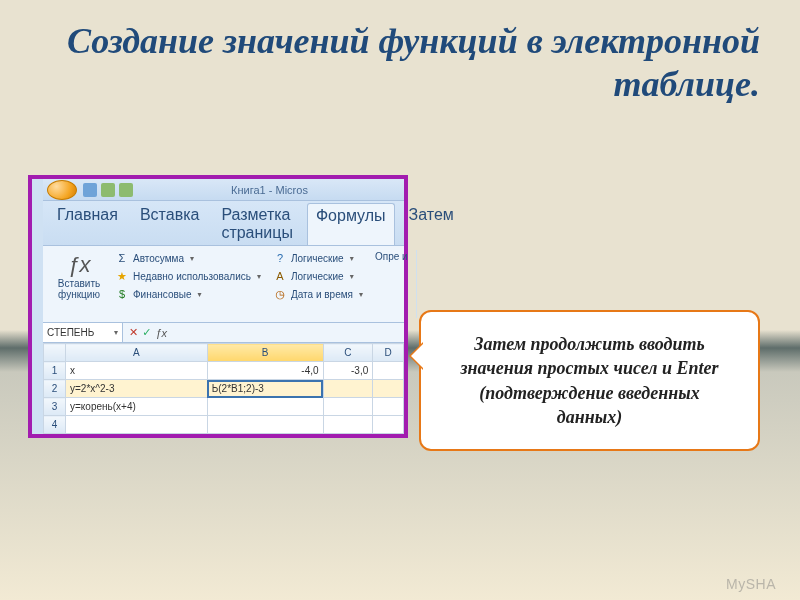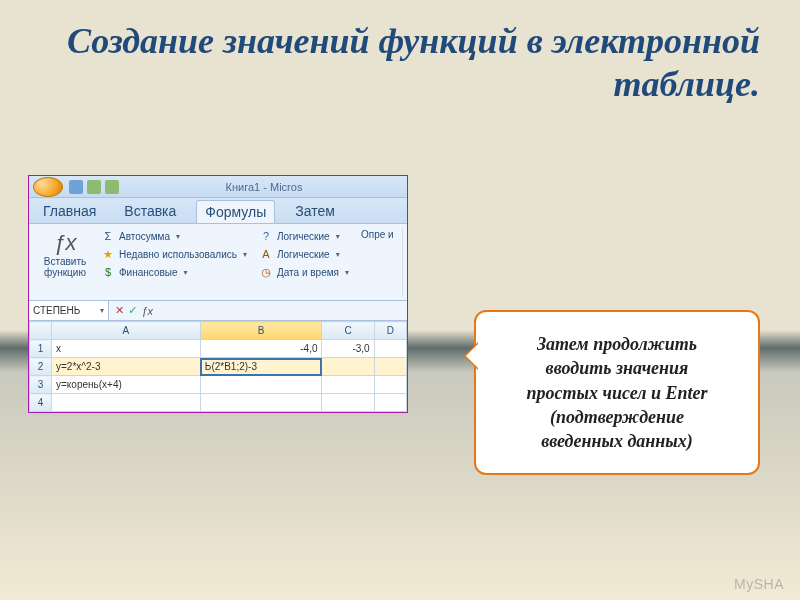--- a/index.html
+++ b/index.html
@@ -17,45 +17,46 @@
     font-style: italic;
     color: #204a7a;
     padding: 20px 40px 10px;
     line-height: 1.2;
   }
   .excel-window {
     position: absolute;
     left: 28px; top: 175px;
     width: 380px;
     background: #cfe1f3;
-    border: 1px solid #a21caf;
+    border: 4px solid #a21caf;
     font-family: Tahoma, Arial, sans-serif;
     font-size: 11px;
     color: #333;
+    padding-left: 11px;
   }
   .titlebar {
     display: flex; align-items: center;
     background: linear-gradient(#d9e7f7,#c6dbf1);
     height: 22px; padding: 0 4px;
     gap: 6px;
     border-bottom: 1px solid #a9c1de;
   }
   .office-btn {
     width: 30px; height: 20px;
     background: radial-gradient(circle at 30% 30%, #ffdca0, #f5a623 60%, #d17a00);
     border-radius: 50%;
     border: 1px solid #c77c00;
   }
   .qat { display:flex; gap:4px; align-items:center; }
   .qat .qicon { width:14px; height:14px; background:#6fa3d8; border-radius:2px; }
   .win-title { flex:1; text-align:center; color:#4a6b93; font-size:11px; }
   .ribbon-tabs {
-    display:flex; gap:12px; padding:2px 6px 0;
+    display:flex; gap:6px; padding:2px 6px 0;
     background: linear-gradient(#d6e6f7,#c9ddf2);
-    font-size:14px;
+    font-size:16px;
   }
   .ribbon-tabs .tab {
     padding:3px 8px;
     color:#2a4e7a;
     border-radius:3px 3px 0 0;
     cursor:pointer;
   }
   .ribbon-tabs .tab.active {
     background:#eef5fc;
     border:1px solid #a9c1de;
@@ -136,21 +137,21 @@
     background:#fff3d0;
     outline:2px solid #3b73af;
     outline-offset:-2px;
   }
   table.sheet tr.row2 td { background:#fff3d0; }
   table.sheet td.num { text-align:right; }
 
   .callout {
     position:absolute;
     right:40px; top:310px;
-    width:286px;
+    width:341px;
     background:#fff;
     border:2px solid #e77817;
     border-radius:12px;
     padding:20px 36px;
     font-family: Georgia, serif;
     font-style:italic;
     font-weight:bold;
     font-size:18px;
     color:#222;
     text-align:center;
@@ -167,21 +168,21 @@
   .callout::after {
     content:"";
     position:absolute;
     left:-22px; top:32px;
     width:0; height:0;
     border:12px solid transparent;
     border-right-color:#fff;
   }
   .watermark {
     position:absolute;
-    right:16px; bottom:8px;
+    right:24px; bottom:8px;
     font-family: Arial, sans-serif;
     font-size:14px;
     color:rgba(120,120,120,.45);
     letter-spacing:.5px;
   }
 </style>
 </head>
 <body>
 
 <div class="title">Создание значений функций в электронной таблице.</div>
@@ -193,20 +194,21 @@
       <div class="qicon"></div>
       <div class="qicon" style="background:#8dbb6f"></div>
       <div class="qicon" style="background:#8dbb6f"></div>
     </div>
     <div class="win-title">Книга1 - Micros</div>
   </div>
 
   <div class="ribbon-tabs">
     <div class="tab">Главная</div>
     <div class="tab">Вставка</div>
+    <div class="tab">Разметка страницы</div>
     <div class="tab active">Формулы</div>
     <div class="tab">Затем</div>
   </div>
 
   <div class="ribbon">
     <div class="group">
       <div class="group-body">
         <div class="big-btn">
           <span class="ic">ƒx</span>
           <span class="lbl">Вставить функцию</span>

